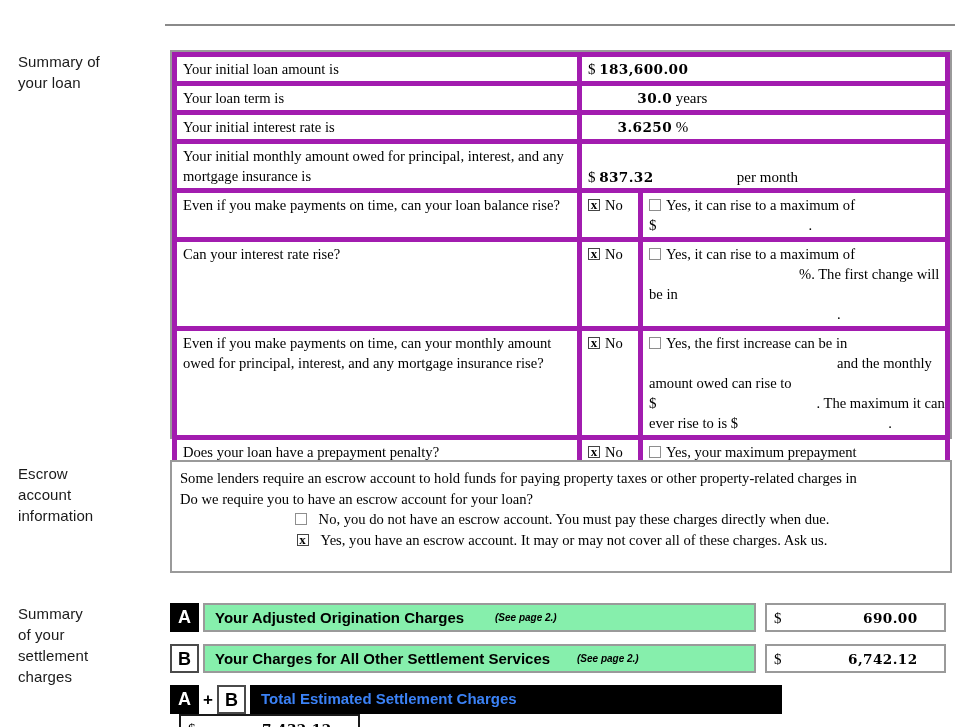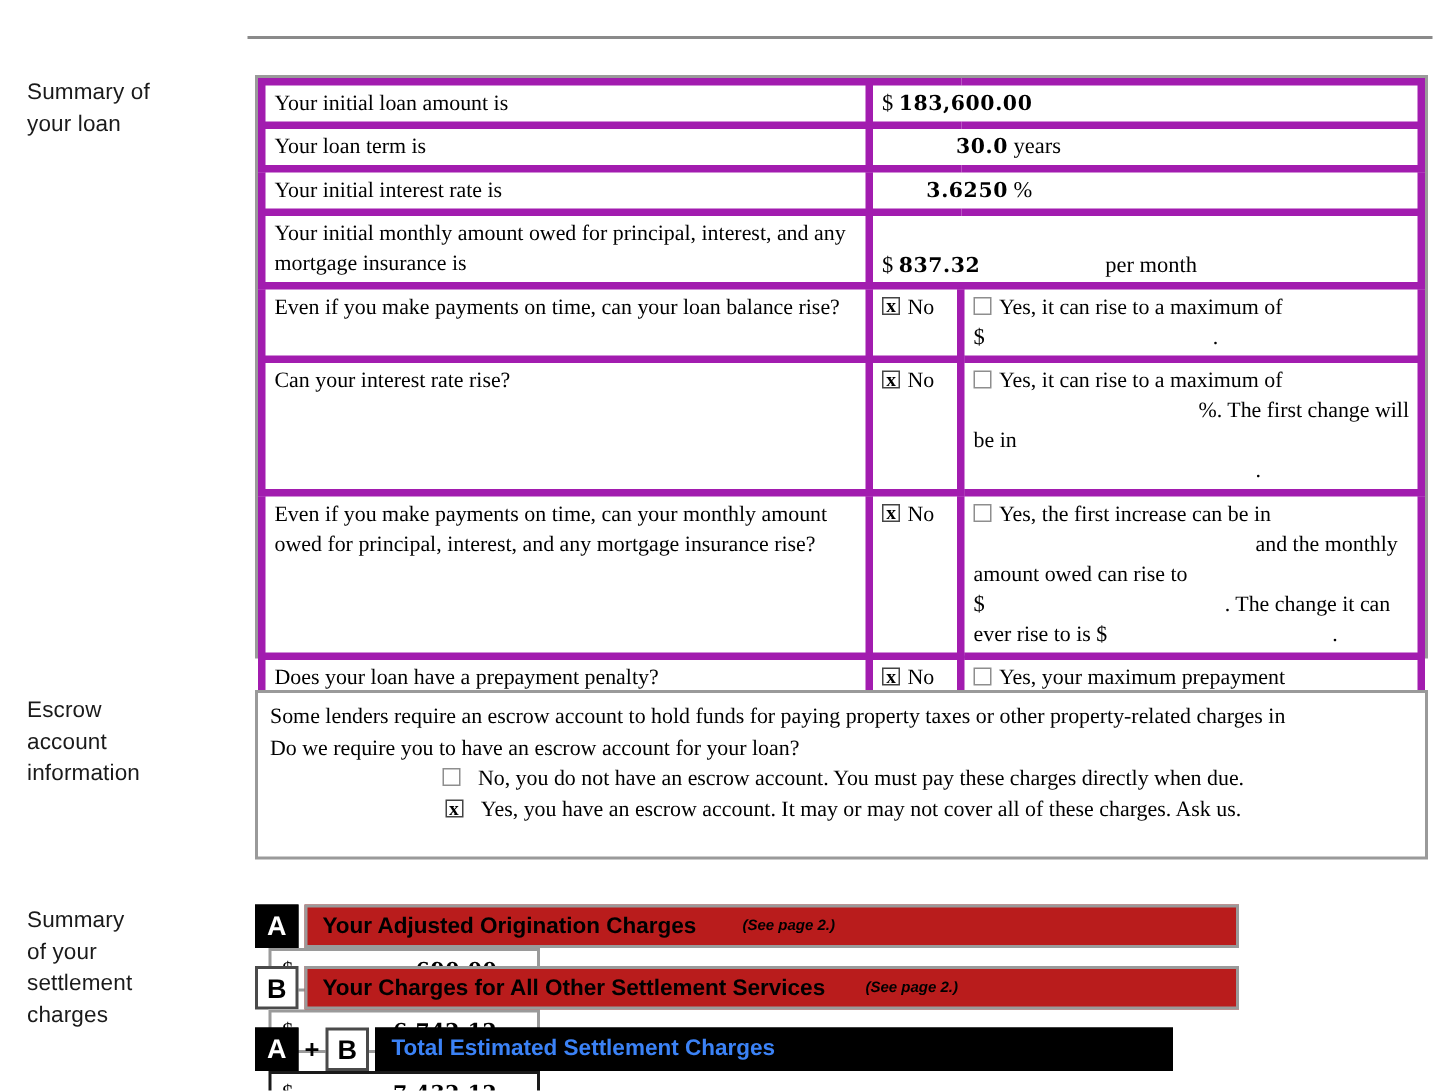--- a/index.html
+++ b/index.html
@@ -165,21 +165,21 @@
     vertical-align:top;
     margin-left:4px;
     padding-left:10px;
     font-family:"Liberation Sans", sans-serif;
     font-weight:bold;
     font-size:15px;
     line-height:26px;
     white-space:nowrap;
     position:relative;
   }
-  .sbar.light{background:#b91c1c;border:2px solid #9a9a9a;color:#000;width:623px;}
+  .sbar.light{background:#86efac;border:2px solid #9a9a9a;color:#000;width:553px;}
   .sbar.dark{background:#000;border:1px solid #000;color:#3b82f6;width:532px;}
   .seepage{
     font-family:"Liberation Sans", sans-serif;
     font-style:italic;
     font-weight:bold;
     font-size:10px;
     position:absolute;
     top:0;
   }
   #see-a{left:290px;}
@@ -300,21 +300,21 @@
 
         <tr class="r" style="height:103px">
           <td class="q">Even if you make payments on time, can your monthly amount owed for principal, interest, and any mortgage insurance rise?</td>
           <td class="v">
             <span class="cb checked"></span><span class="nolabel">No</span>
           </td>
           <td class="v">
             <span class="cb"></span><span>Yes, the first increase can be in</span><br>
             <span class="blank b-date"></span><span>and the monthly</span><br>
             <span>amount owed can rise to</span><br>
-            <span class="dollar">$</span><span class="blank b-amt3"></span><span>. The change it can</span><br>
+            <span class="dollar">$</span><span class="blank b-amt3"></span><span>. The maximum it can</span><br>
             <span>ever rise to is $</span><span class="blank b-amt2"></span><span>.</span>
           </td>
         </tr>
 
         <tr class="r" style="height:41px">
           <td class="q">Does your loan have a prepayment penalty?</td>
           <td class="v">
             <span class="cb checked"></span><span class="nolabel">No</span>
           </td>
           <td class="v">

